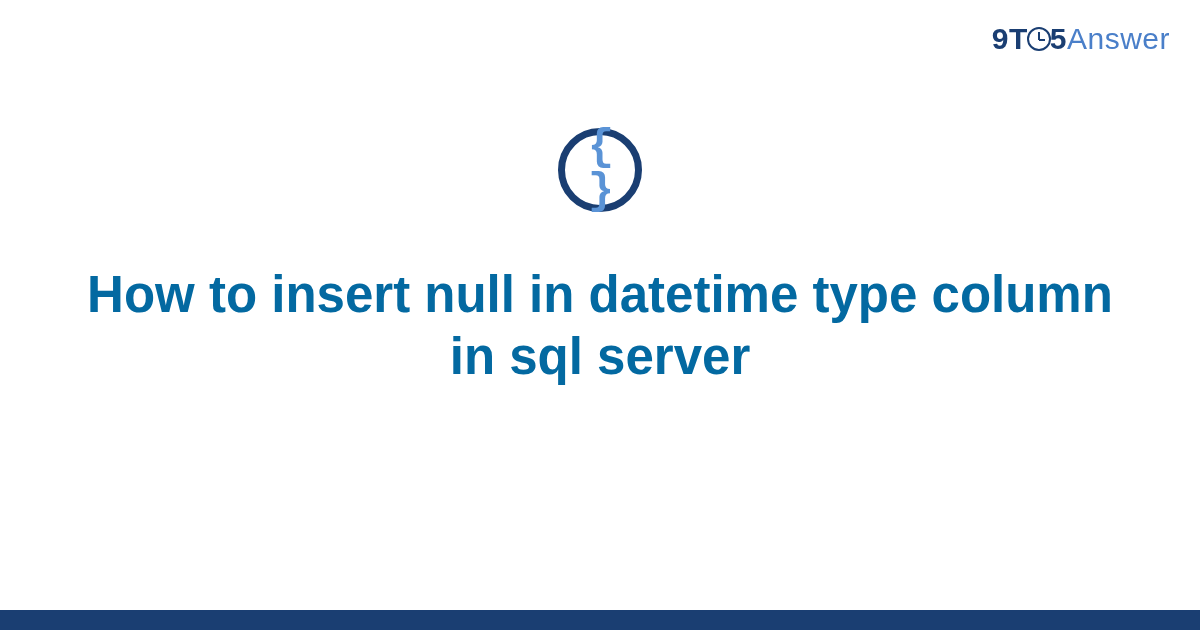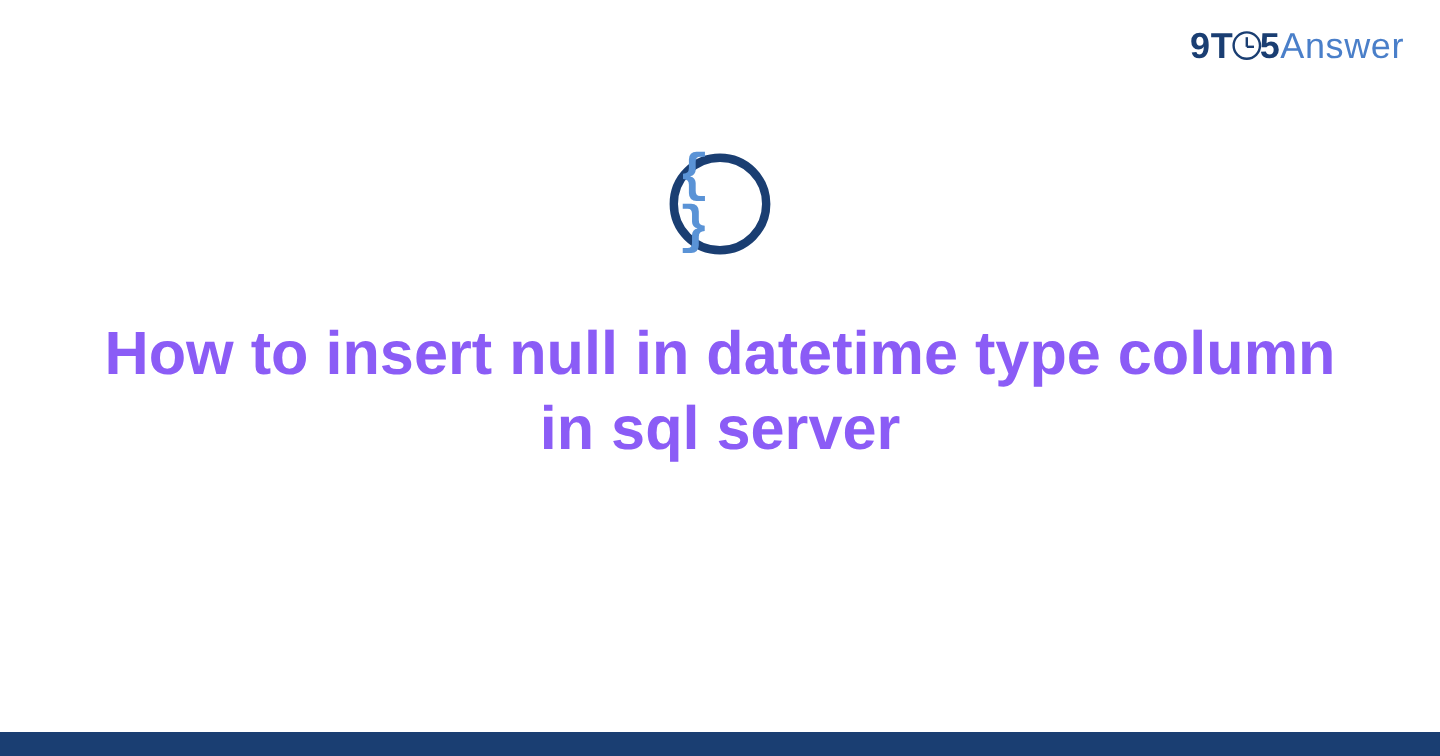--- a/index.html
+++ b/index.html
@@ -1,15 +1,15 @@
 <!DOCTYPE html>
 <html><head>
   <meta charset="utf-8">
   <style>
-    * { margin: 0; padding: 0; box-sizing: border-box; }
+    * { margin: 0; padding: 0; box-sizing: border-box; text-align: center; }
     body {
       width: 1200px;
       height: 630px;
       font-family: -apple-system, BlinkMacSystemFont, "Segoe UI", Helvetica, Arial, sans-serif;
       background: #ffffff;
       position: relative;
       overflow: hidden;
     }
     .logo {
       position: absolute;
@@ -77,21 +77,21 @@
       margin-top: -2px;
     }
     .heading {
       position: absolute;
       top: 264px;
       left: 0;
       right: 0;
       text-align: center;
       font-size: 51px;
       font-weight: 700;
-      color: #8b5cf6;
+      color: #0369a1;
       line-height: 1.22;
       padding: 0 60px;
     }
     .bottom-bar {
       position: absolute;
       bottom: 0;
       left: 0;
       right: 0;
       height: 20px;
       background: #1a3e72;

